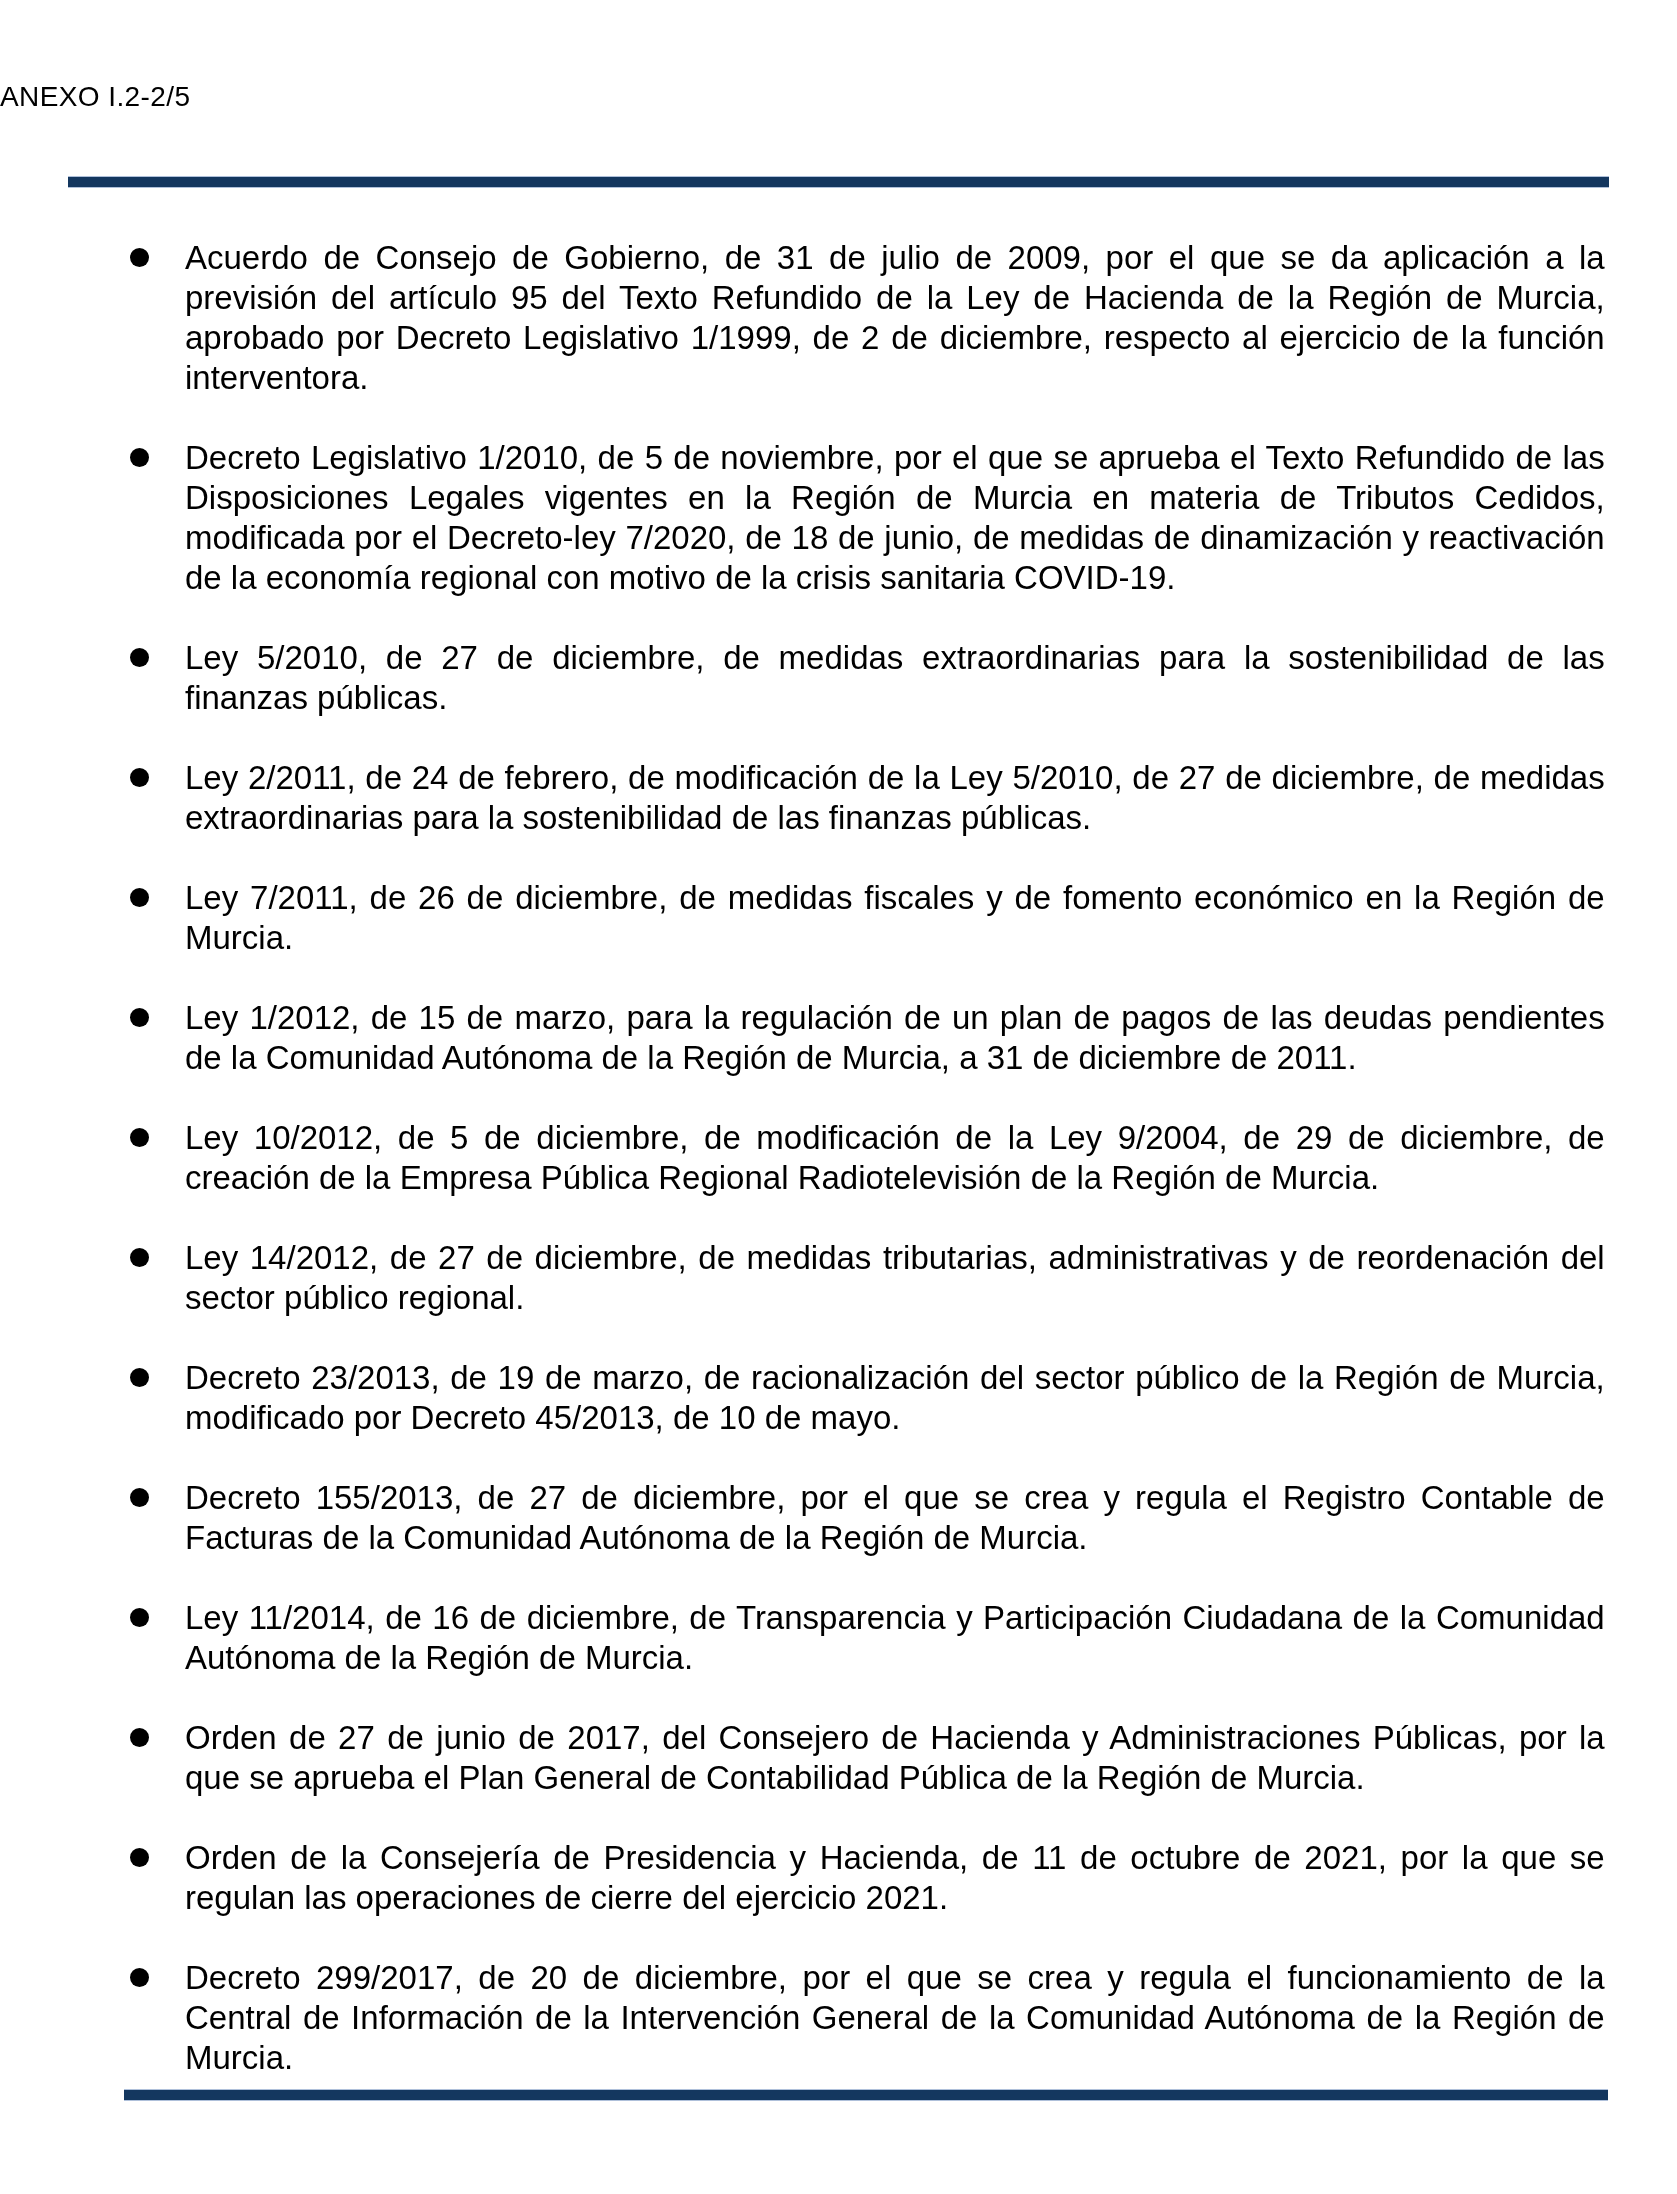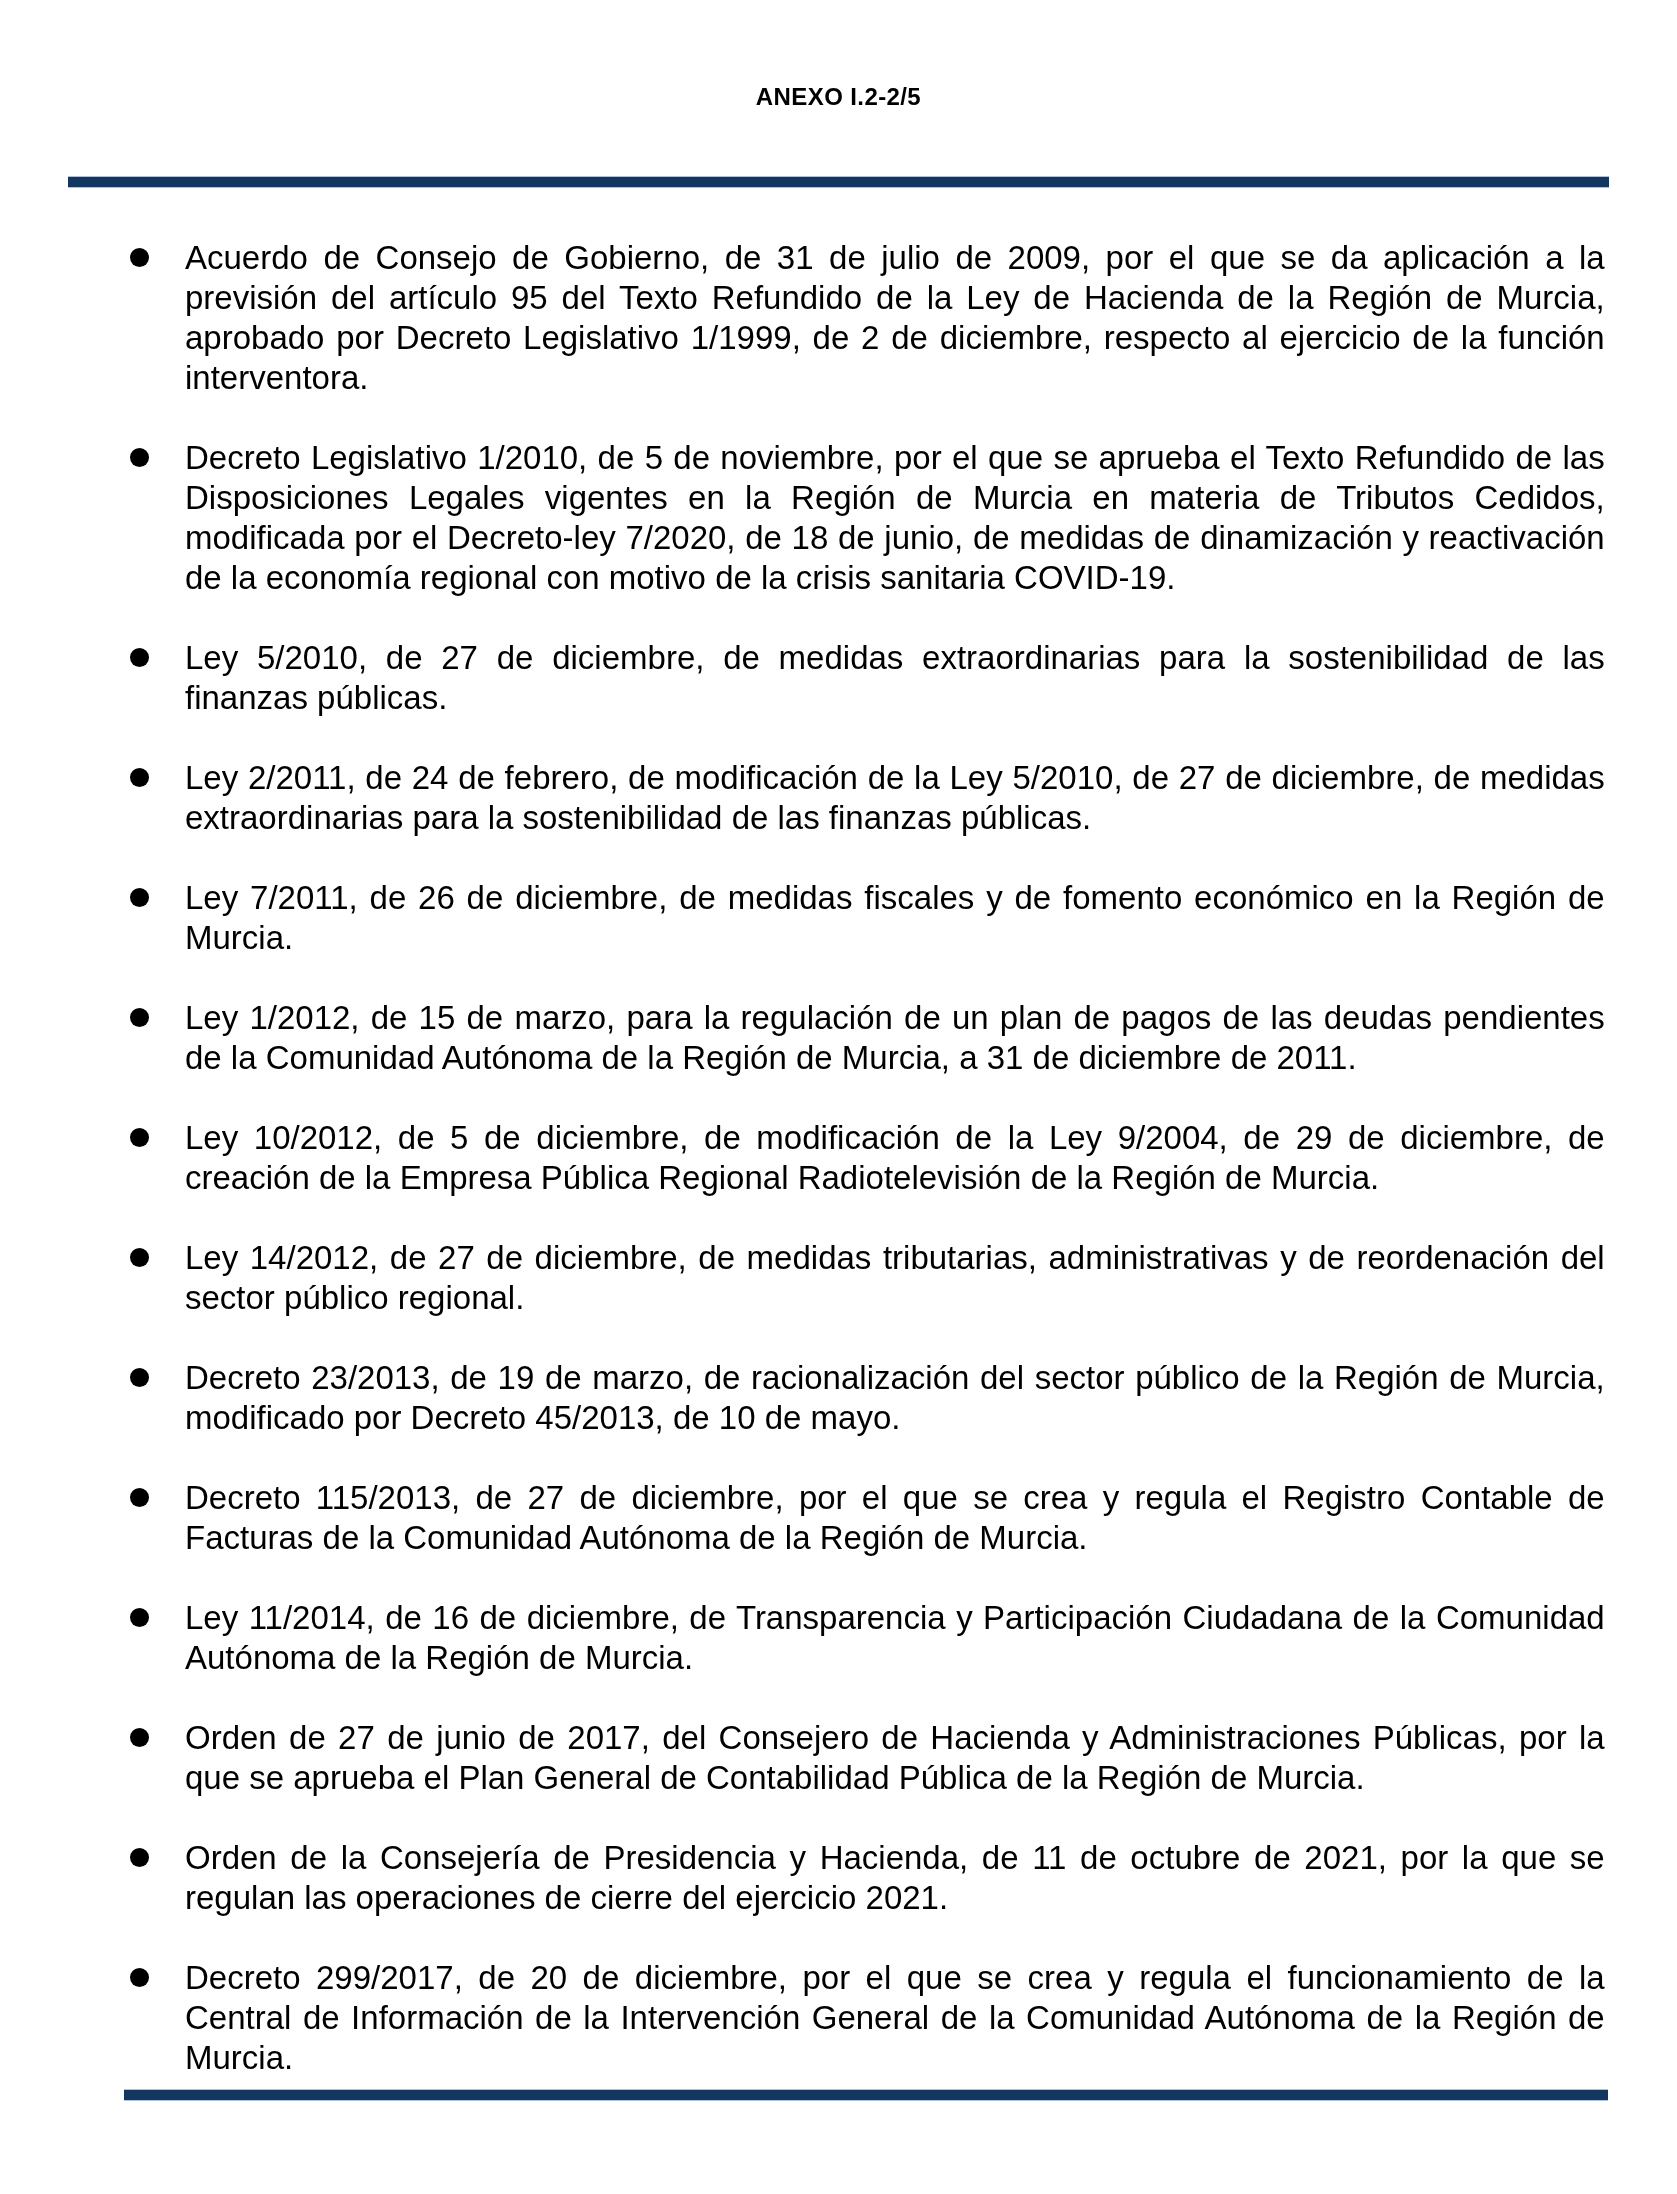--- a/index.html
+++ b/index.html
@@ -14,23 +14,23 @@
     background: #ffffff;
     color: #000000;
     font-family: "Liberation Sans", "DejaVu Sans", sans-serif;
     overflow: hidden;
   }
   .title {
     position: absolute;
     top: 76px;
     left: 0;
     width: 100%;
-    text-align: center;
-    font-size: 24px;
-    font-weight: bold;
+    text-align: left;
+    font-size: 28px;
+    font-weight: normal;
     line-height: 41px;
     letter-spacing: 0.4px;
   }
   .rule {
     position: absolute;
     height: 9.5px;
     background: #14375F;
     border-top: 1.6px solid #AFC0DA;
     border-bottom: 1.6px solid #AFC0DA;
   }
@@ -116,21 +116,21 @@
     <li>
       <span class="dot"></span>
       <span>Ley 14/2012, de 27 de diciembre, de medidas tributarias, administrativas y de reordenación del sector público regional.</span>
     </li>
     <li>
       <span class="dot"></span>
       <span>Decreto 23/2013, de 19 de marzo, de racionalización del sector público de la Región de Murcia, modificado por Decreto 45/2013, de 10 de mayo.</span>
     </li>
     <li>
       <span class="dot"></span>
-      <span>Decreto 115/2013, de 27 de diciembre, por el que se crea y regula el Registro Contable de Facturas de la Comunidad Autónoma de la Región de Murcia.</span>
+      <span>Decreto 155/2013, de 27 de diciembre, por el que se crea y regula el Registro Contable de Facturas de la Comunidad Autónoma de la Región de Murcia.</span>
     </li>
     <li>
       <span class="dot"></span>
       <span>Ley 11/2014, de 16 de diciembre, de Transparencia y Participación Ciudadana de la Comunidad Autónoma de la Región de Murcia.</span>
     </li>
     <li>
       <span class="dot"></span>
       <span>Orden de 27 de junio de 2017, del Consejero de Hacienda y Administraciones Públicas, por la que se aprueba el Plan General de Contabilidad Pública de la Región de Murcia.</span>
     </li>
     <li>

